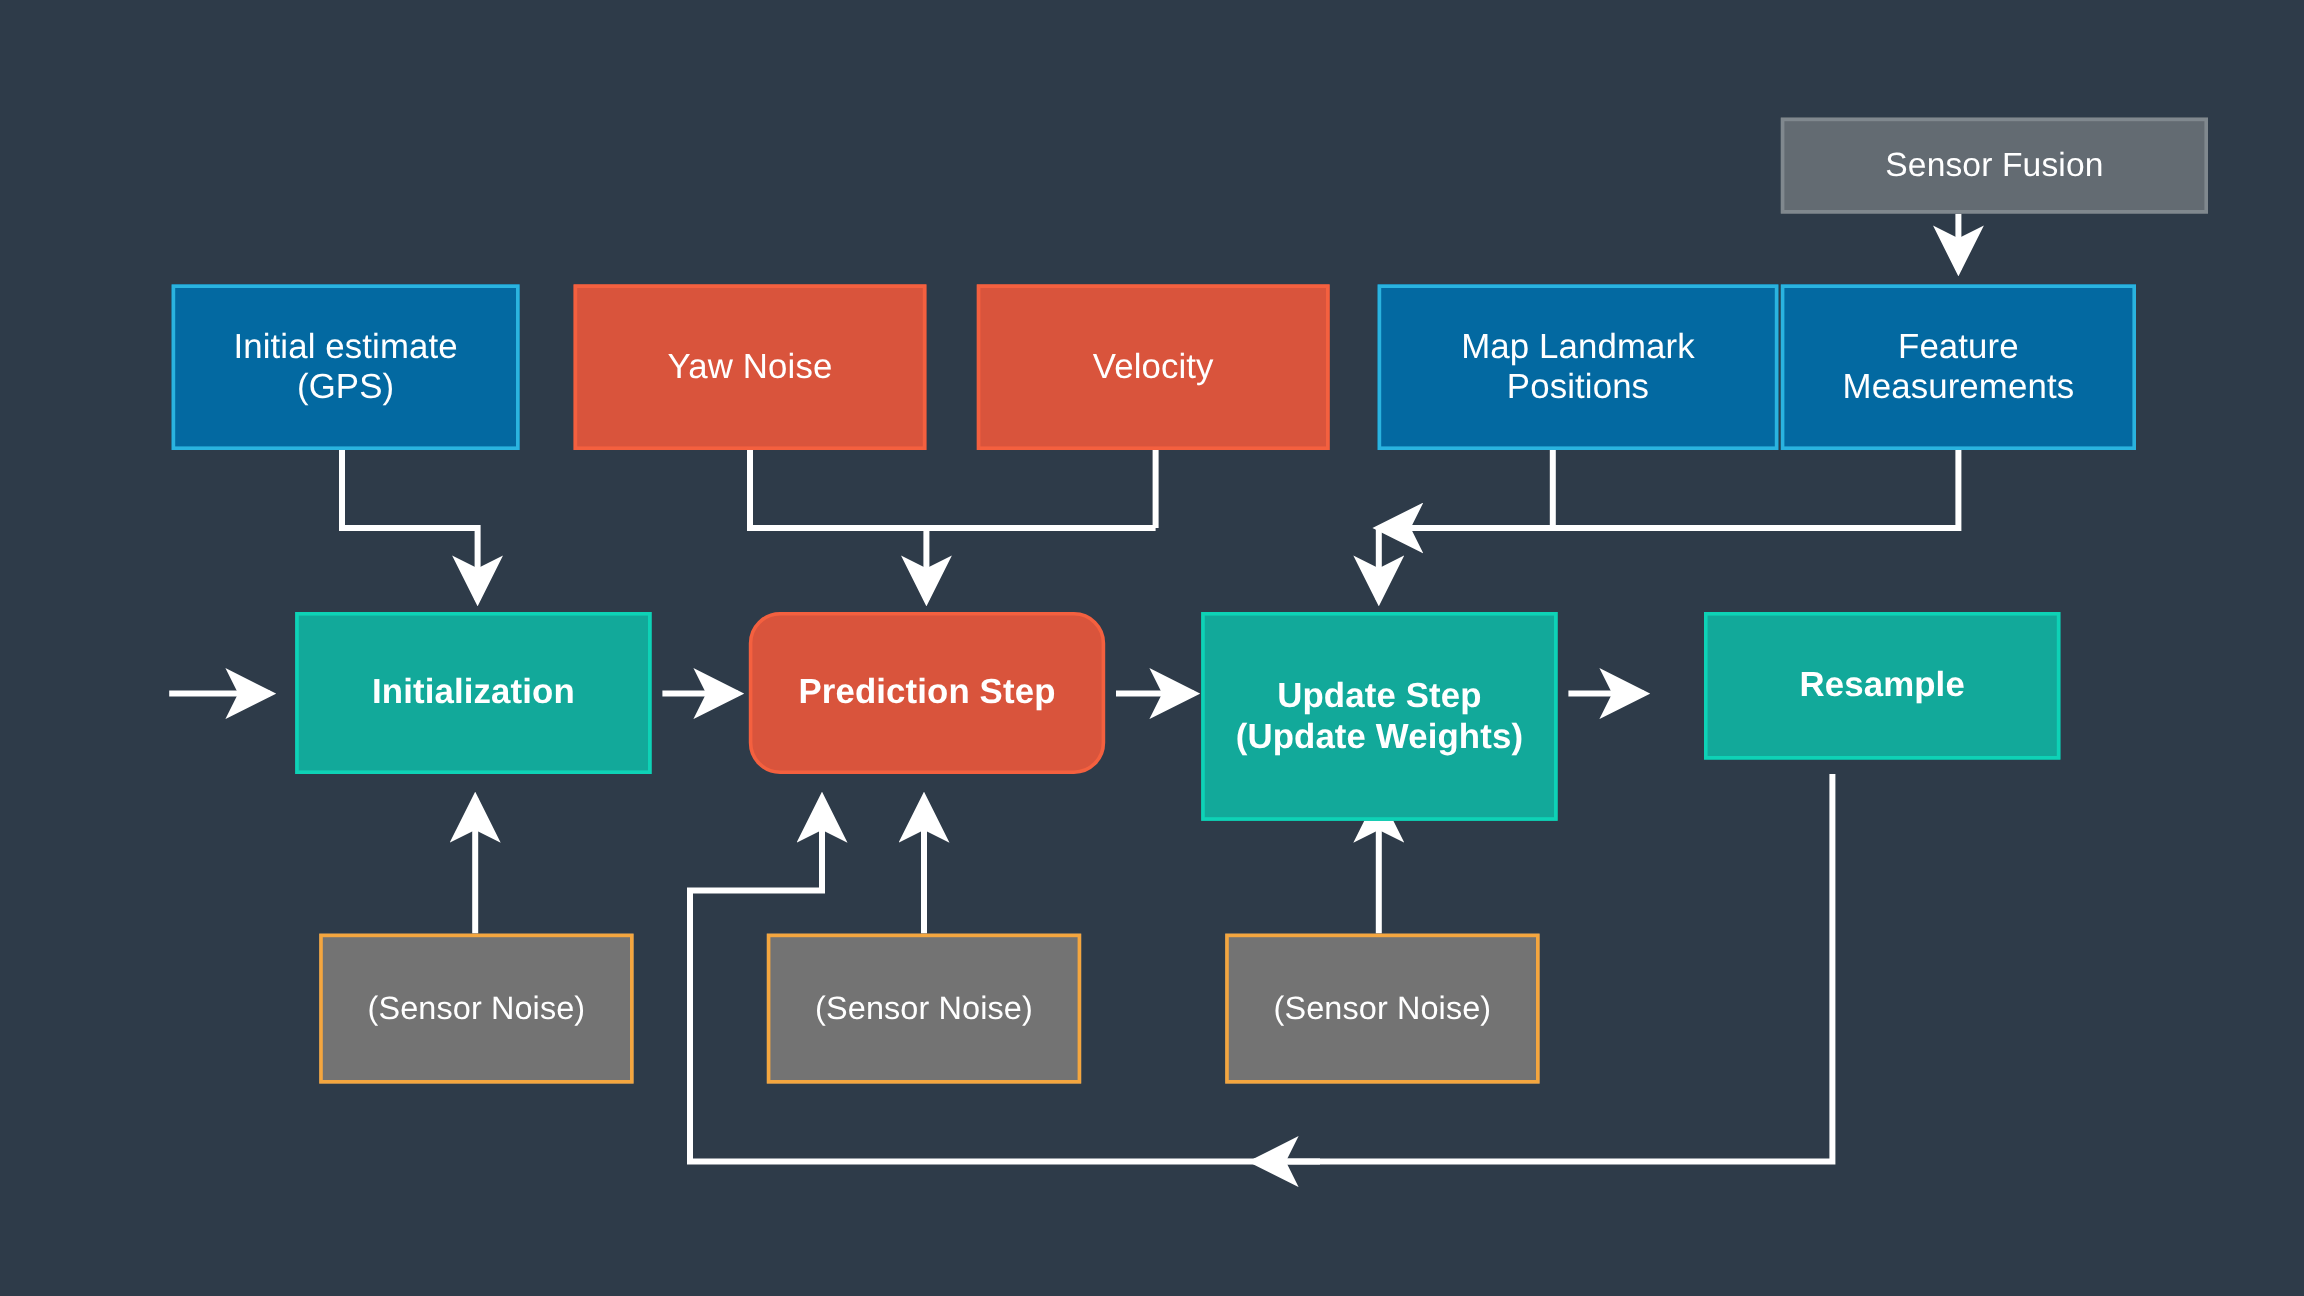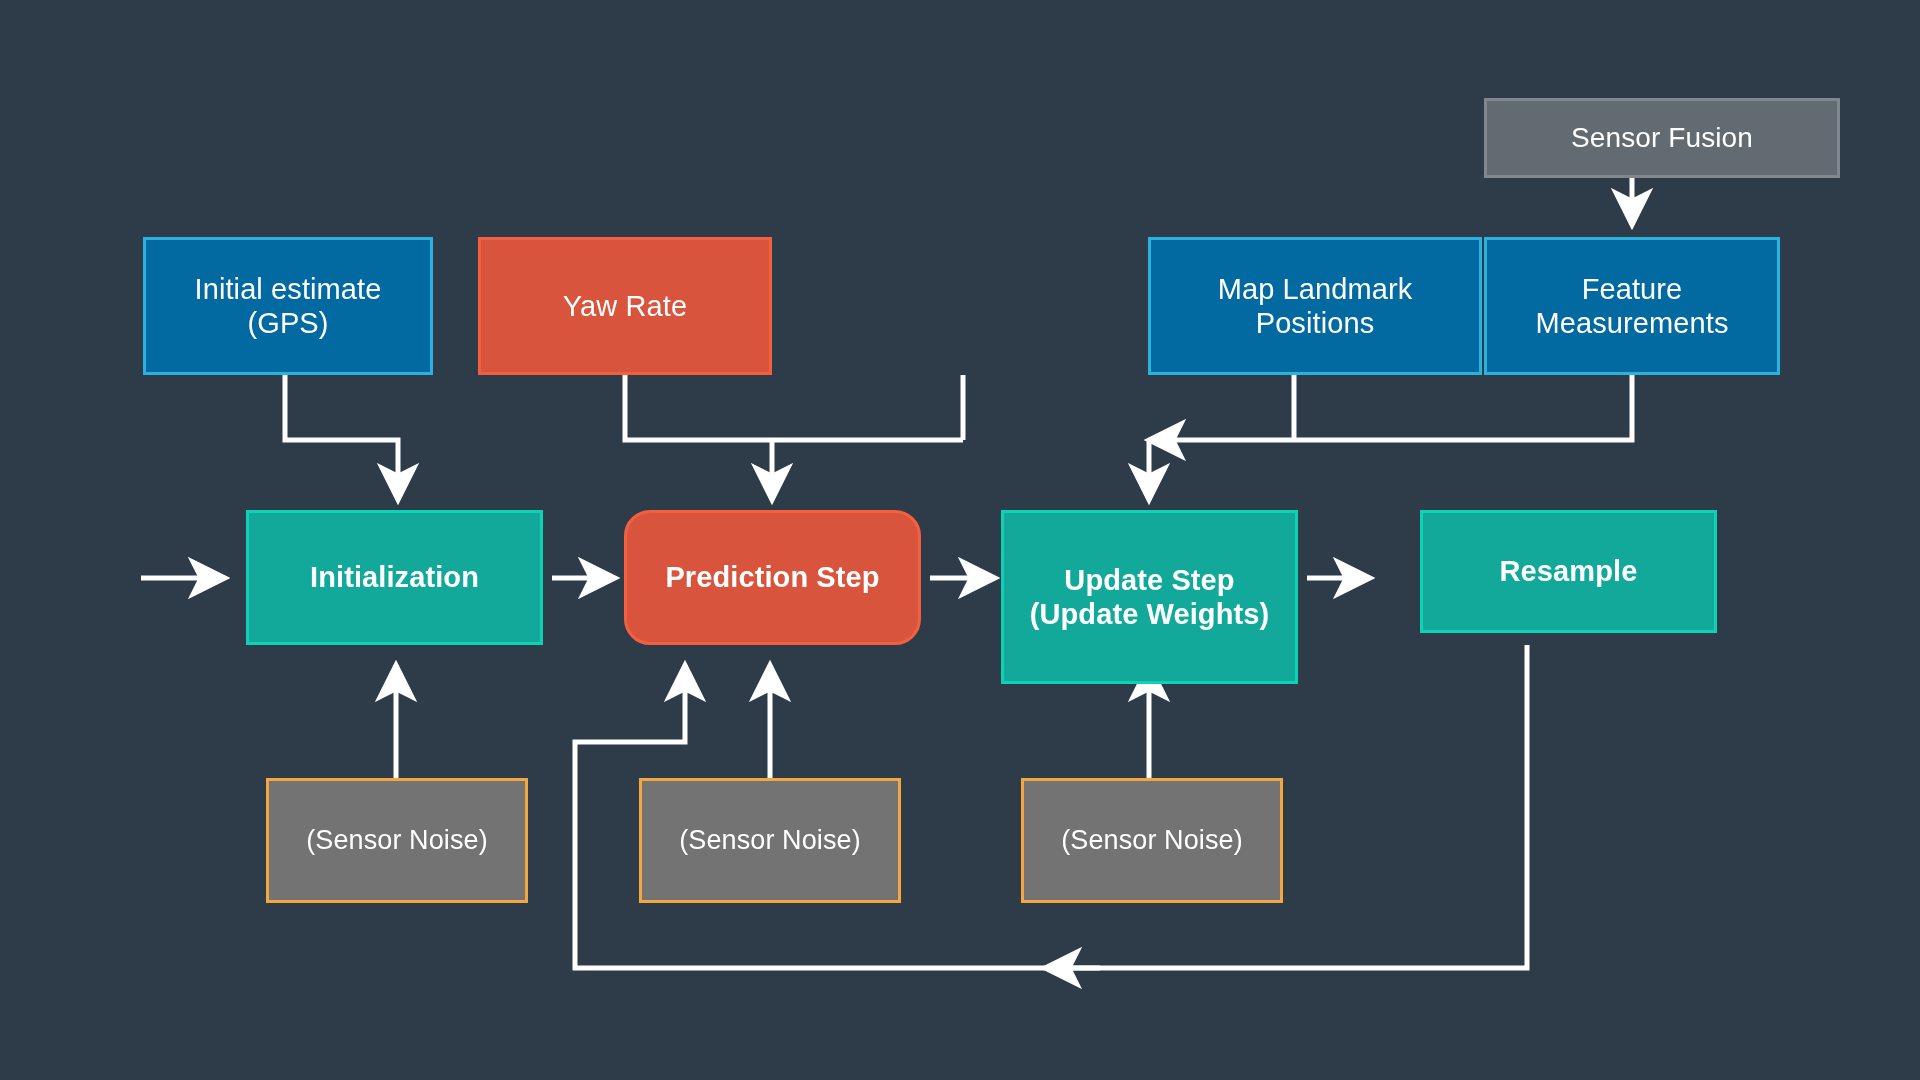--- a/index.html
+++ b/index.html
@@ -102,23 +102,26 @@
 
   <div class="node t-gray f-hdr" style="left:1484px; top:98px; width:356px; height:80px;justify-content:flex-end;">
     <span class="lbl">Sensor Fusion</span>
   </div>
 
   <div class="node t-blue f-top" style="left:143px; top:237px; width:290px; height:138px;">
     <span class="lbl">Initial estimate<br>(GPS)</span>
   </div>
 
   <div class="node t-red f-top" style="left:478px; top:237px; width:294px; height:138px;">
-    <span class="lbl">Yaw Rate</span>
+    <span class="lbl">Yaw Noise</span>
   </div>
 
+  <div class="node t-red f-top" style="left:814px; top:237px; width:294px; height:138px;">
+    <span class="lbl">Velocity</span>
+  </div>
 
   <div class="node t-blue f-top" style="left:1148px; top:237px; width:334px; height:138px;">
     <span class="lbl">Map Landmark<br>Positions</span>
   </div>
 
   <div class="node t-teal f-mid" style="left:246px; top:510px; width:297px; height:135px;">
     <span class="lbl">Initialization</span>
   </div>
 
   <div class="node t-blue f-top" style="left:1484px; top:237px; width:296px; height:138px;">

